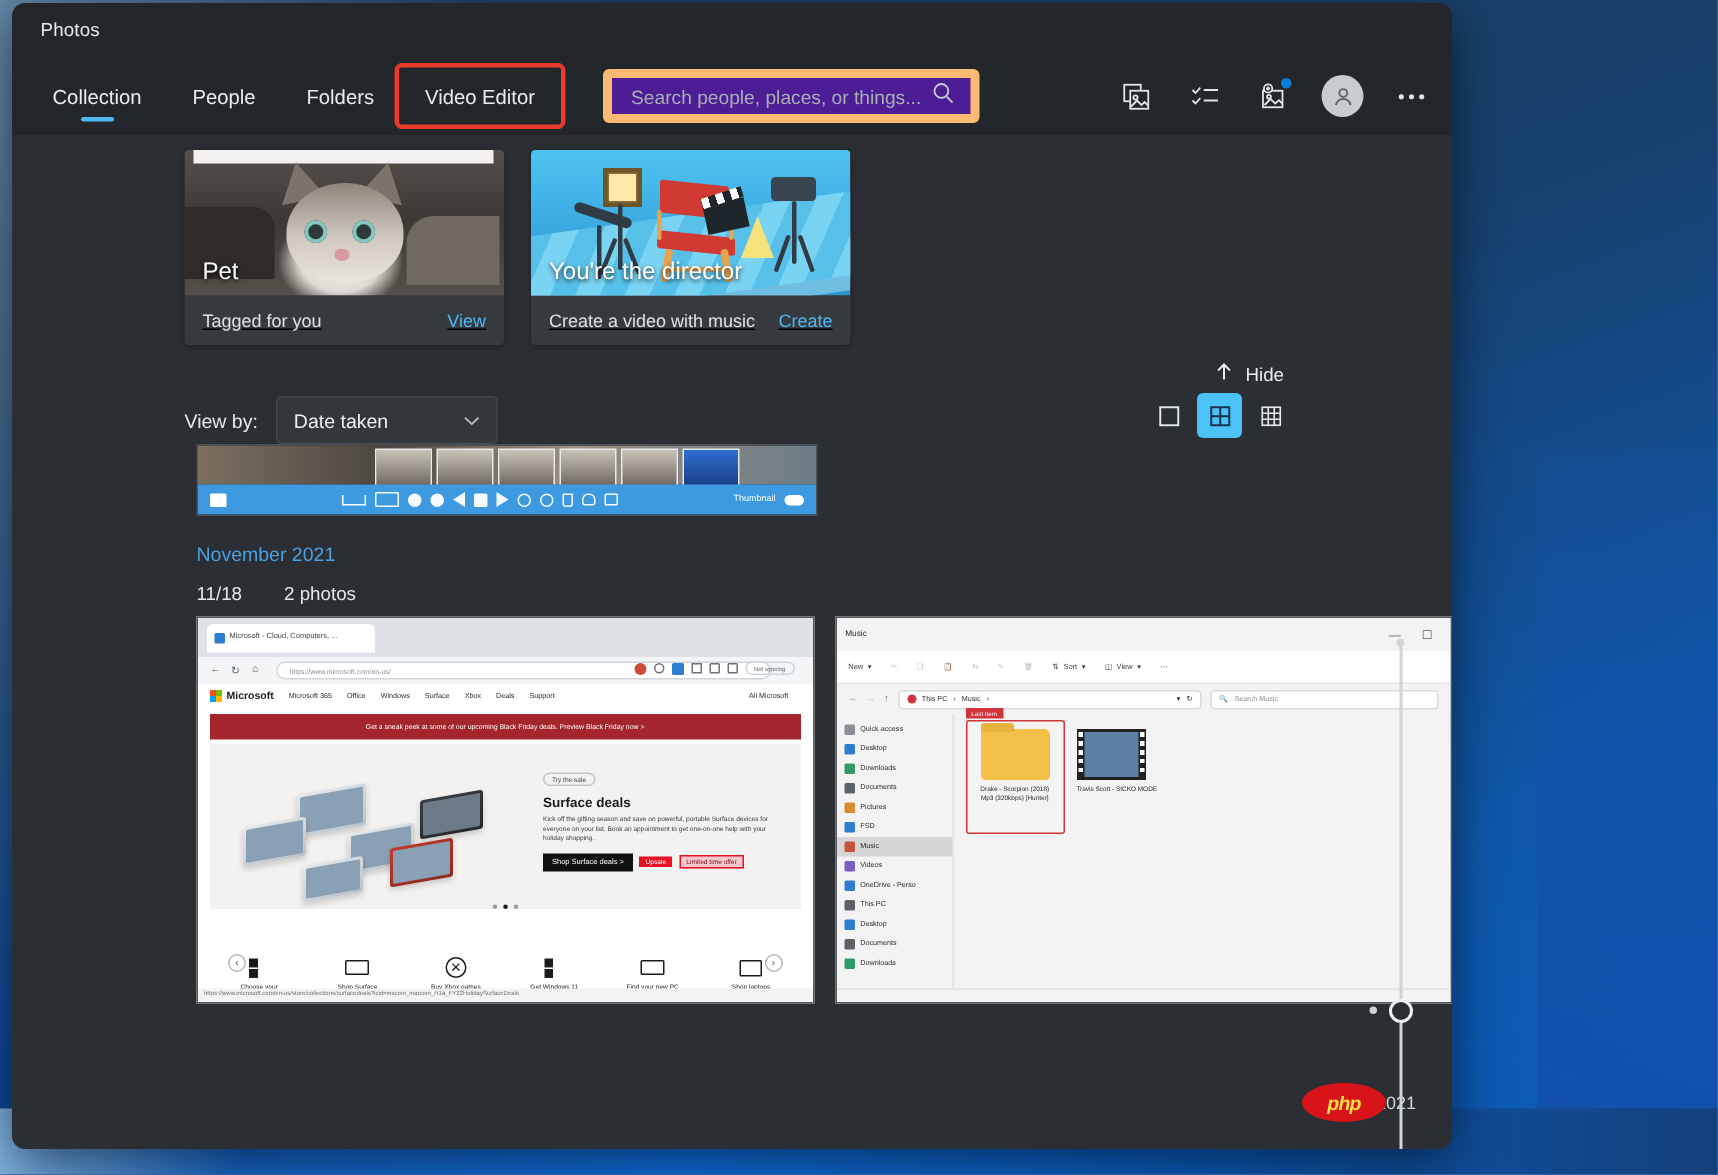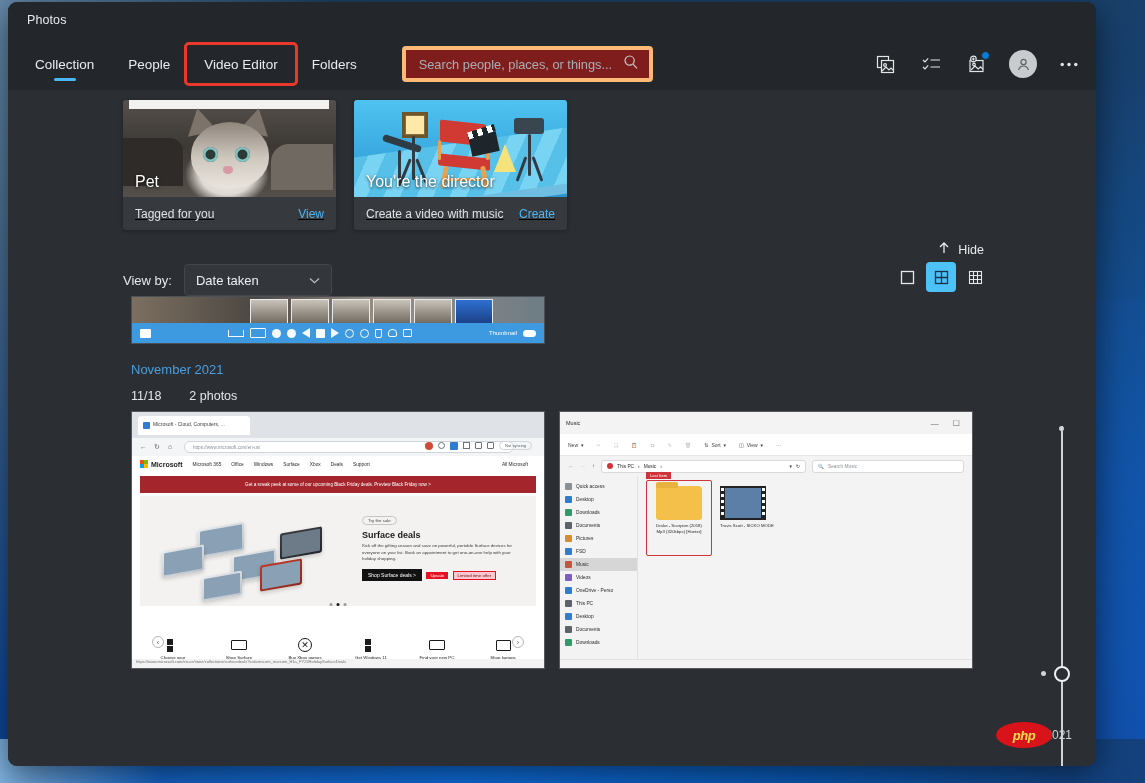--- a/index.html
+++ b/index.html
@@ -23,21 +23,21 @@
     position:absolute; left:0; bottom:0; width:100%; height:44px;
     background:linear-gradient(90deg,#7fb3e0 0%,#1565c8 14%,#0f6fe0 40%,#0a5bb8 70%,#15407a 100%);
   }
   .wall-sweep{
     position:absolute; right:0; top:300px; width:120px; height:483px;
     background:linear-gradient(200deg, rgba(30,90,180,.1), rgba(18,78,170,.95));
   }
   
   .window {
     position: absolute; left: 8px; top: 2px;
-    width: 1088px; height: 764px;
+    width: 960px; height: 764px;
     background: #2b2f33;
     border-radius: 9px 9px 9px 9px;
     overflow: hidden;
     box-shadow: 0 8px 34px rgba(0,0,0,.55);
   }
   
   .titlebar {
     position: relative; height: 36px; background: #23272b;
     display: flex; align-items: center;
   }
@@ -86,21 +86,21 @@
     bottom: 9px; width: 22px; height: 3px; border-radius:2px; background:#4cb7f5;
     display:none;
   }
   .tab.active .tab-underline { display:block; }
   .tab.highlight {
     outline: 3px solid #e8392c; outline-offset: 0;
     height: 38px; border-radius: 2px;
   }
   .searchbox {
     margin-left: 28px; width: 251px; height: 36px;
-    background:#7f1d1d; border:4px solid #fdba74; border-radius: 4px;
+    background:#4c1d95; border:6px solid #fdba74; border-radius: 4px;
     display:flex; align-items:center; padding: 0 10px 0 13px;
   }
   .searchbox input {
     flex:1; background:transparent; border:0; outline:0;
     color:#c8ccd0; font-size:12.8px; font-family:inherit;
   }
   .searchbox input::placeholder { color:#a9aeb4; }
   .toolbar-icons { margin-left:auto; display:flex; align-items:center; padding-right: 4px;}
   .tbi {
     width:46px; height:40px; display:flex; align-items:center; justify-content:center;
@@ -343,26 +343,26 @@
   <div class="navbar">
     <div class="tabs">
       <div class="tab active">
         <span>Collection</span>
         <span class="tab-underline"></span>
       </div>
       <div class="tab">
         <span>People</span>
 
       </div>
+      <div class="tab">
+        <span>Folders</span>
+
+      </div>
       <div class="tab highlight">
         <span>Video Editor</span>
-
-      </div>
-      <div class="tab">
-        <span>Folders</span>
 
       </div>
     </div>
 
     <div class="searchbox">
       <input placeholder="Search people, places, or things..." style="">
       <span>
         <svg width="16" height="16" viewBox="0 0 16 16">
           <circle cx="6.6" cy="6.6" r="4.6" fill="none" stroke="#c8ccd0" stroke-width="1.2"></circle>
           <path d="M10.2 10.4L14 14.4" stroke="#c8ccd0" stroke-width="1.2"></path>

